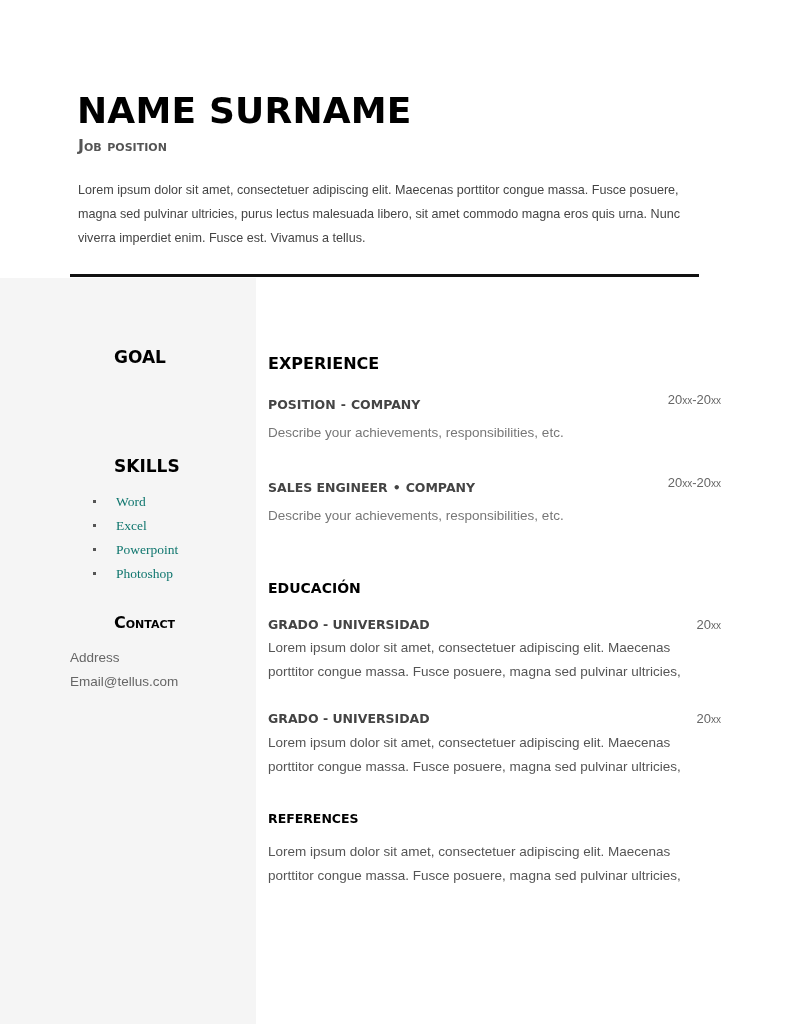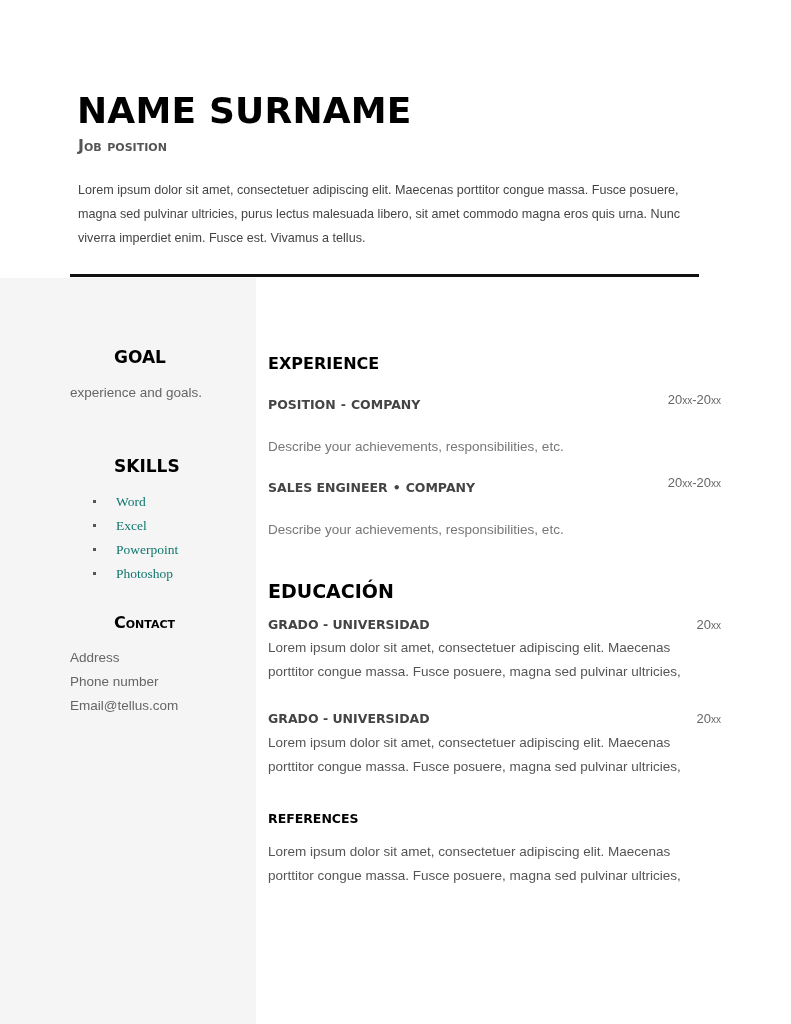--- a/index.html
+++ b/index.html
@@ -60,71 +60,69 @@
   .entry-title .sep { display: inline-block; margin: 0 5px; }
   .entry-date {
     position: absolute; right: 70px;
     font-family: "Liberation Sans", sans-serif; font-size: 13px; color: #666; white-space: nowrap;
   }
   .entry-date .xx { font-size: 10px; }
   .entry-text {
     position: absolute; left: 268px; width: 455px;
     font-family: "Liberation Sans", sans-serif; font-size: 13.5px; line-height: 24px; color: #555;
   }
-  .entry-text.light { color: #777; margin-top: 14px; }
+  .entry-text.light { color: #777; }
   .ref-h {
     position: absolute; left: 268px;
     font-family: "DejaVu Sans", sans-serif; font-weight: bold; font-size: 12.5px; color: #000;
   }
 </style>
 </head>
 <body>
 
 <div class="sidebar-bg"></div>
 
 <div class="name">NAME SURNAME</div>
 <div class="job">Job position</div>
 <div class="summary">Lorem ipsum dolor sit amet, consectetuer adipiscing elit. Maecenas porttitor congue massa. Fusce posuere, magna sed pulvinar ultricies, purus lectus malesuada libero, sit amet commodo magna eros quis urna. Nunc viverra imperdiet enim. Fusce est. Vivamus a tellus.</div>
 <div class="divider"></div>
 
 <div class="side-h" style="top:347px;">GOAL</div>
 <div class="side-text" style="top:381px;">
-  <div>experience and goals.</div>
 </div>
 
 <div class="side-h" style="top:456px;">SKILLS</div>
 <ul class="skills">
   <li><span class="bullet"></span><span>Word</span></li>
   <li><span class="bullet"></span><span>Excel</span></li>
   <li><span class="bullet"></span><span>Powerpoint</span></li>
   <li><span class="bullet"></span><span>Photoshop</span></li>
 </ul>
 
 <div class="side-h contact" style="top:613px;">Contact</div>
 <div class="side-text" style="top:646px;">
   <div>Address</div>
-  <div>Phone number</div>
   <div>Email@tellus.com</div>
 </div>
 
 <div class="main-h" style="top:354px;">EXPERIENCE</div>
 
 <div class="entry-title" style="top:397px;">
   <span>POSITION</span><span class="sep">-</span><span>COMPANY</span>
 </div>
 <div class="entry-date" style="top:392px;"><span>20</span><span class="xx">xx</span><span>-</span><span>20</span><span class="xx">xx</span></div>
 <div class="entry-text light" style="top:421px;">Describe your achievements, responsibilities, etc.</div>
 
 <div class="entry-title" style="top:480px;">
   <span>SALES ENGINEER</span><span class="sep">•</span><span>COMPANY</span>
 </div>
 <div class="entry-date" style="top:475px;"><span>20</span><span class="xx">xx</span><span>-</span><span>20</span><span class="xx">xx</span></div>
 <div class="entry-text light" style="top:504px;">Describe your achievements, responsibilities, etc.</div>
 
-<div class="main-h" style="top:580px; font-size:19px;">EDUCACIÓN</div>
+<div class="main-h" style="top:580px; font-size:14px;">EDUCACIÓN</div>
 
 <div class="entry-title" style="top:617px;">GRADO - UNIVERSIDAD</div>
 <div class="entry-date" style="top:617px;"><span>20</span><span class="xx">xx</span></div>
 <div class="entry-text" style="top:636px;">
   <div>Lorem ipsum dolor sit amet, consectetuer adipiscing elit. Maecenas</div>
   <div>porttitor congue massa. Fusce posuere, magna sed pulvinar ultricies,</div>
 </div>
 
 <div class="entry-title" style="top:711px;">GRADO - UNIVERSIDAD</div>
 <div class="entry-date" style="top:711px;"><span>20</span><span class="xx">xx</span></div>

